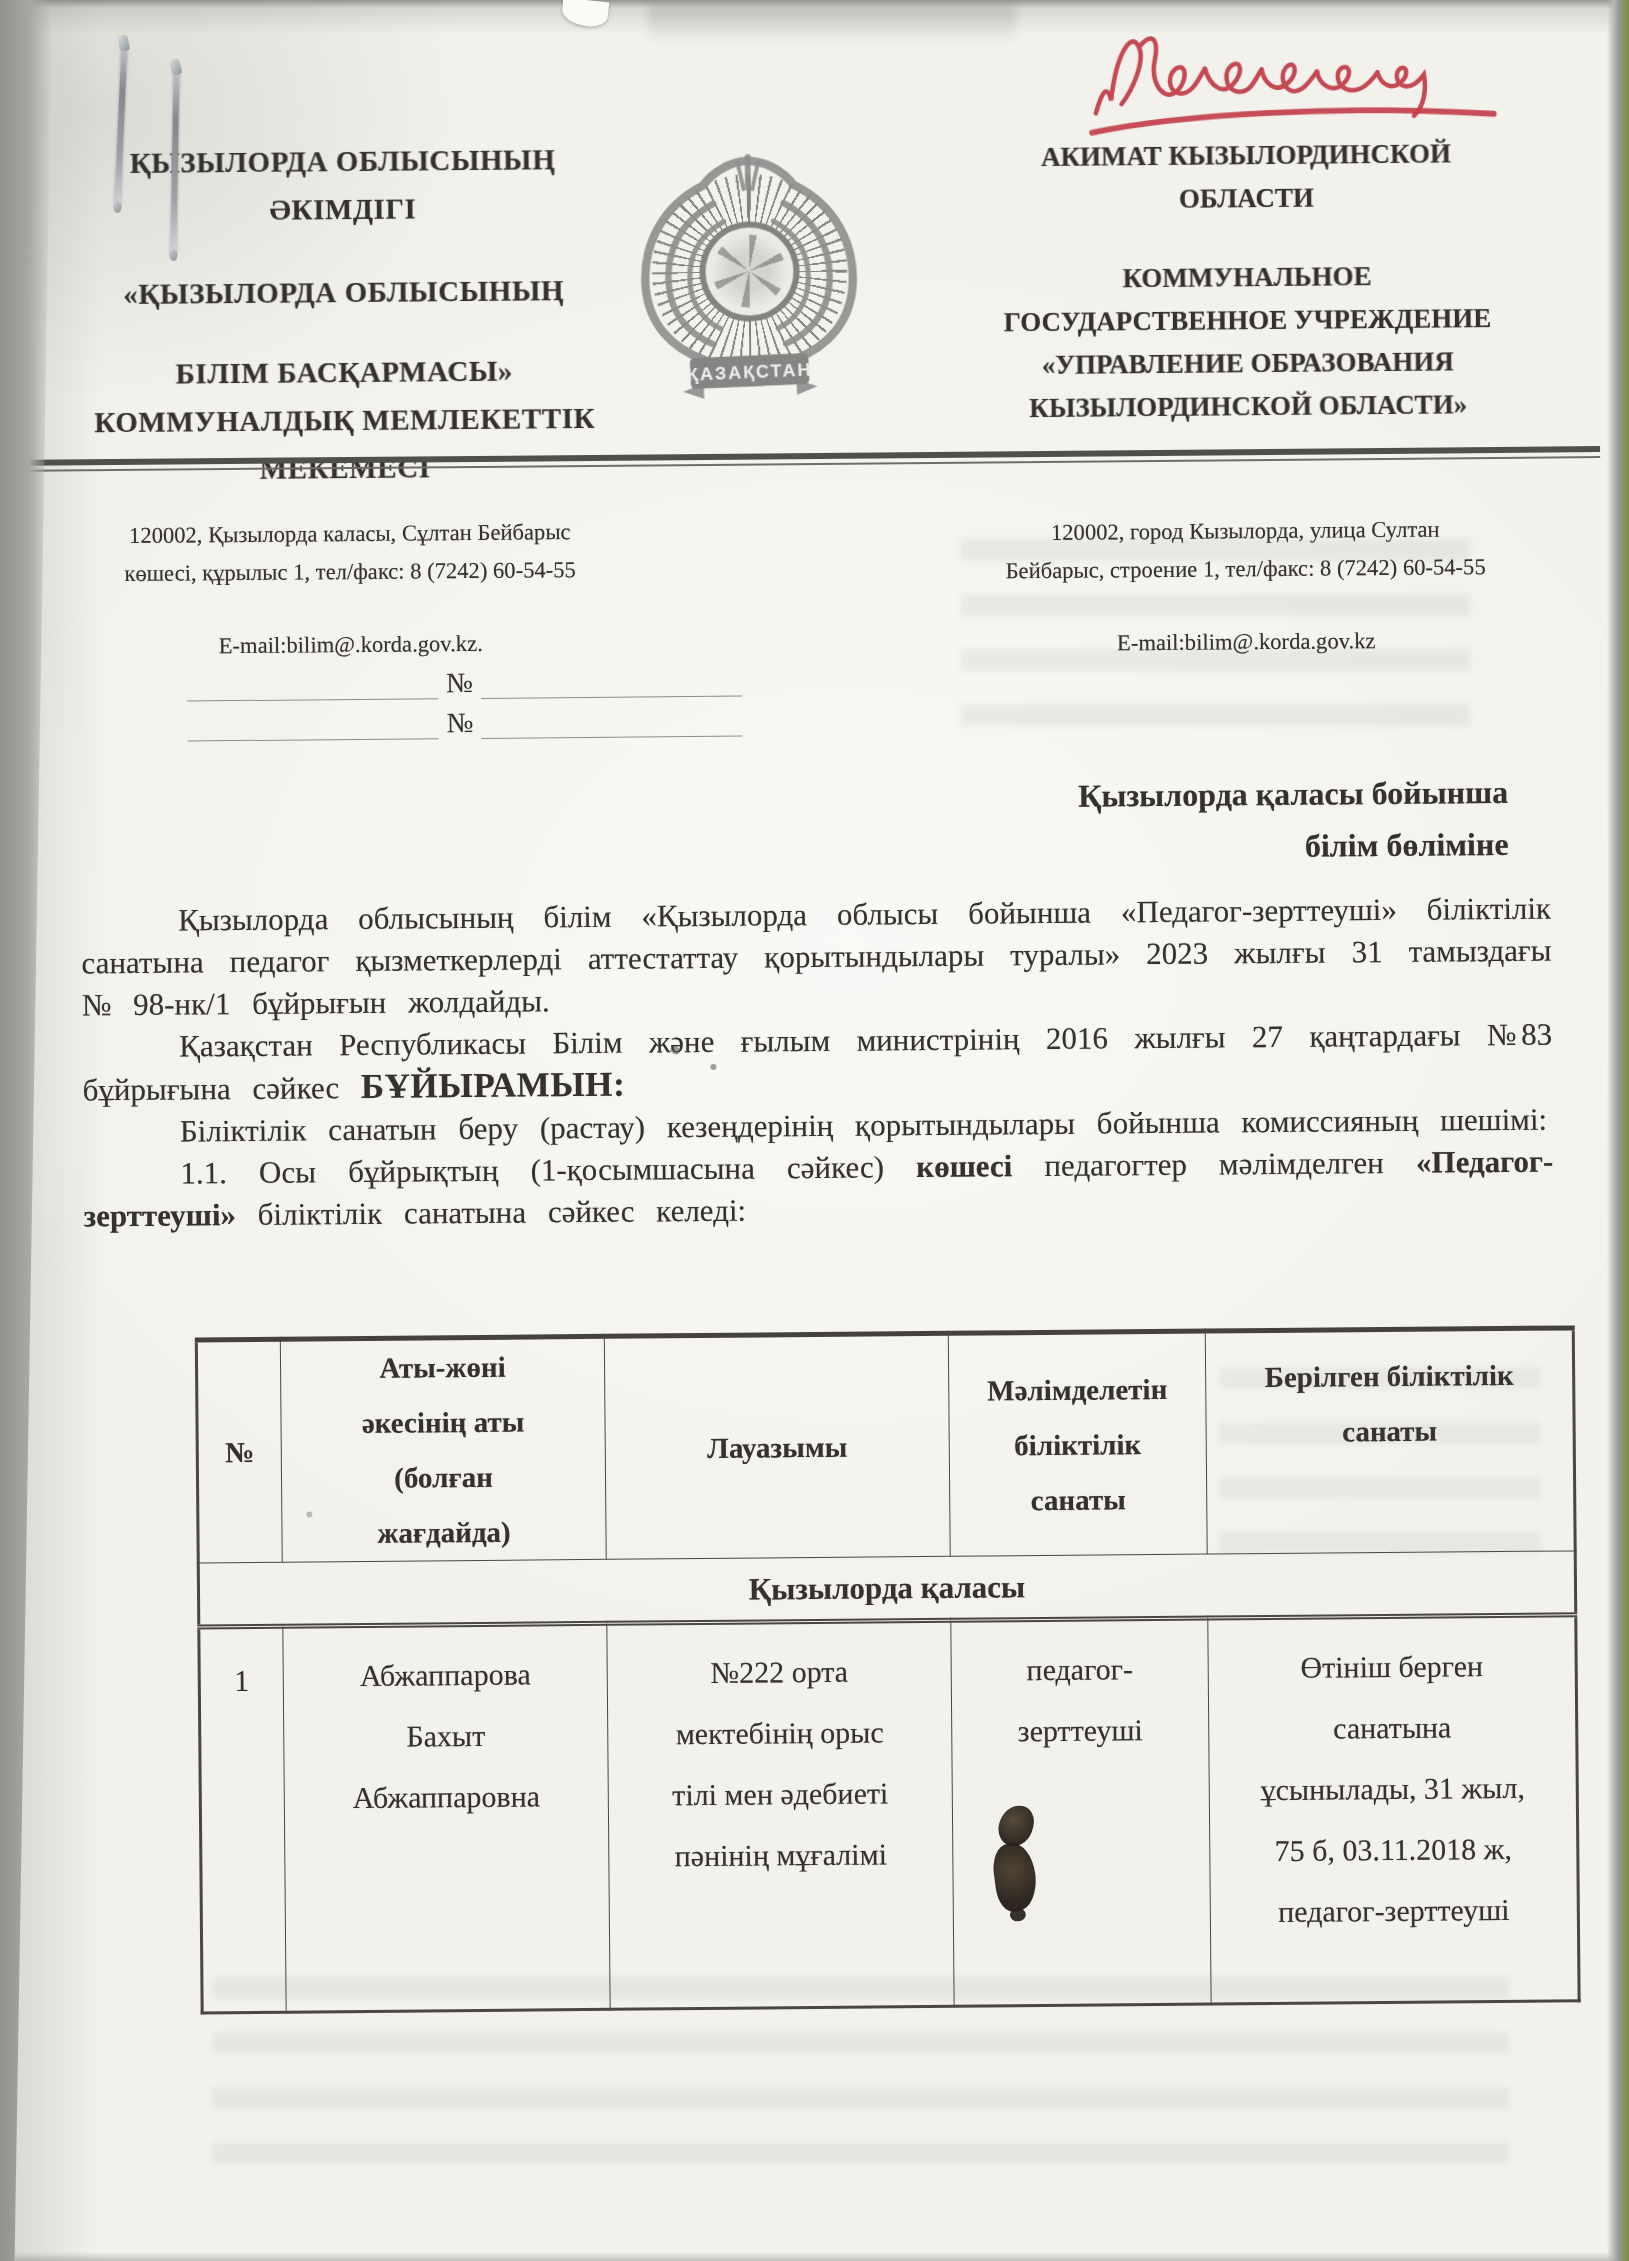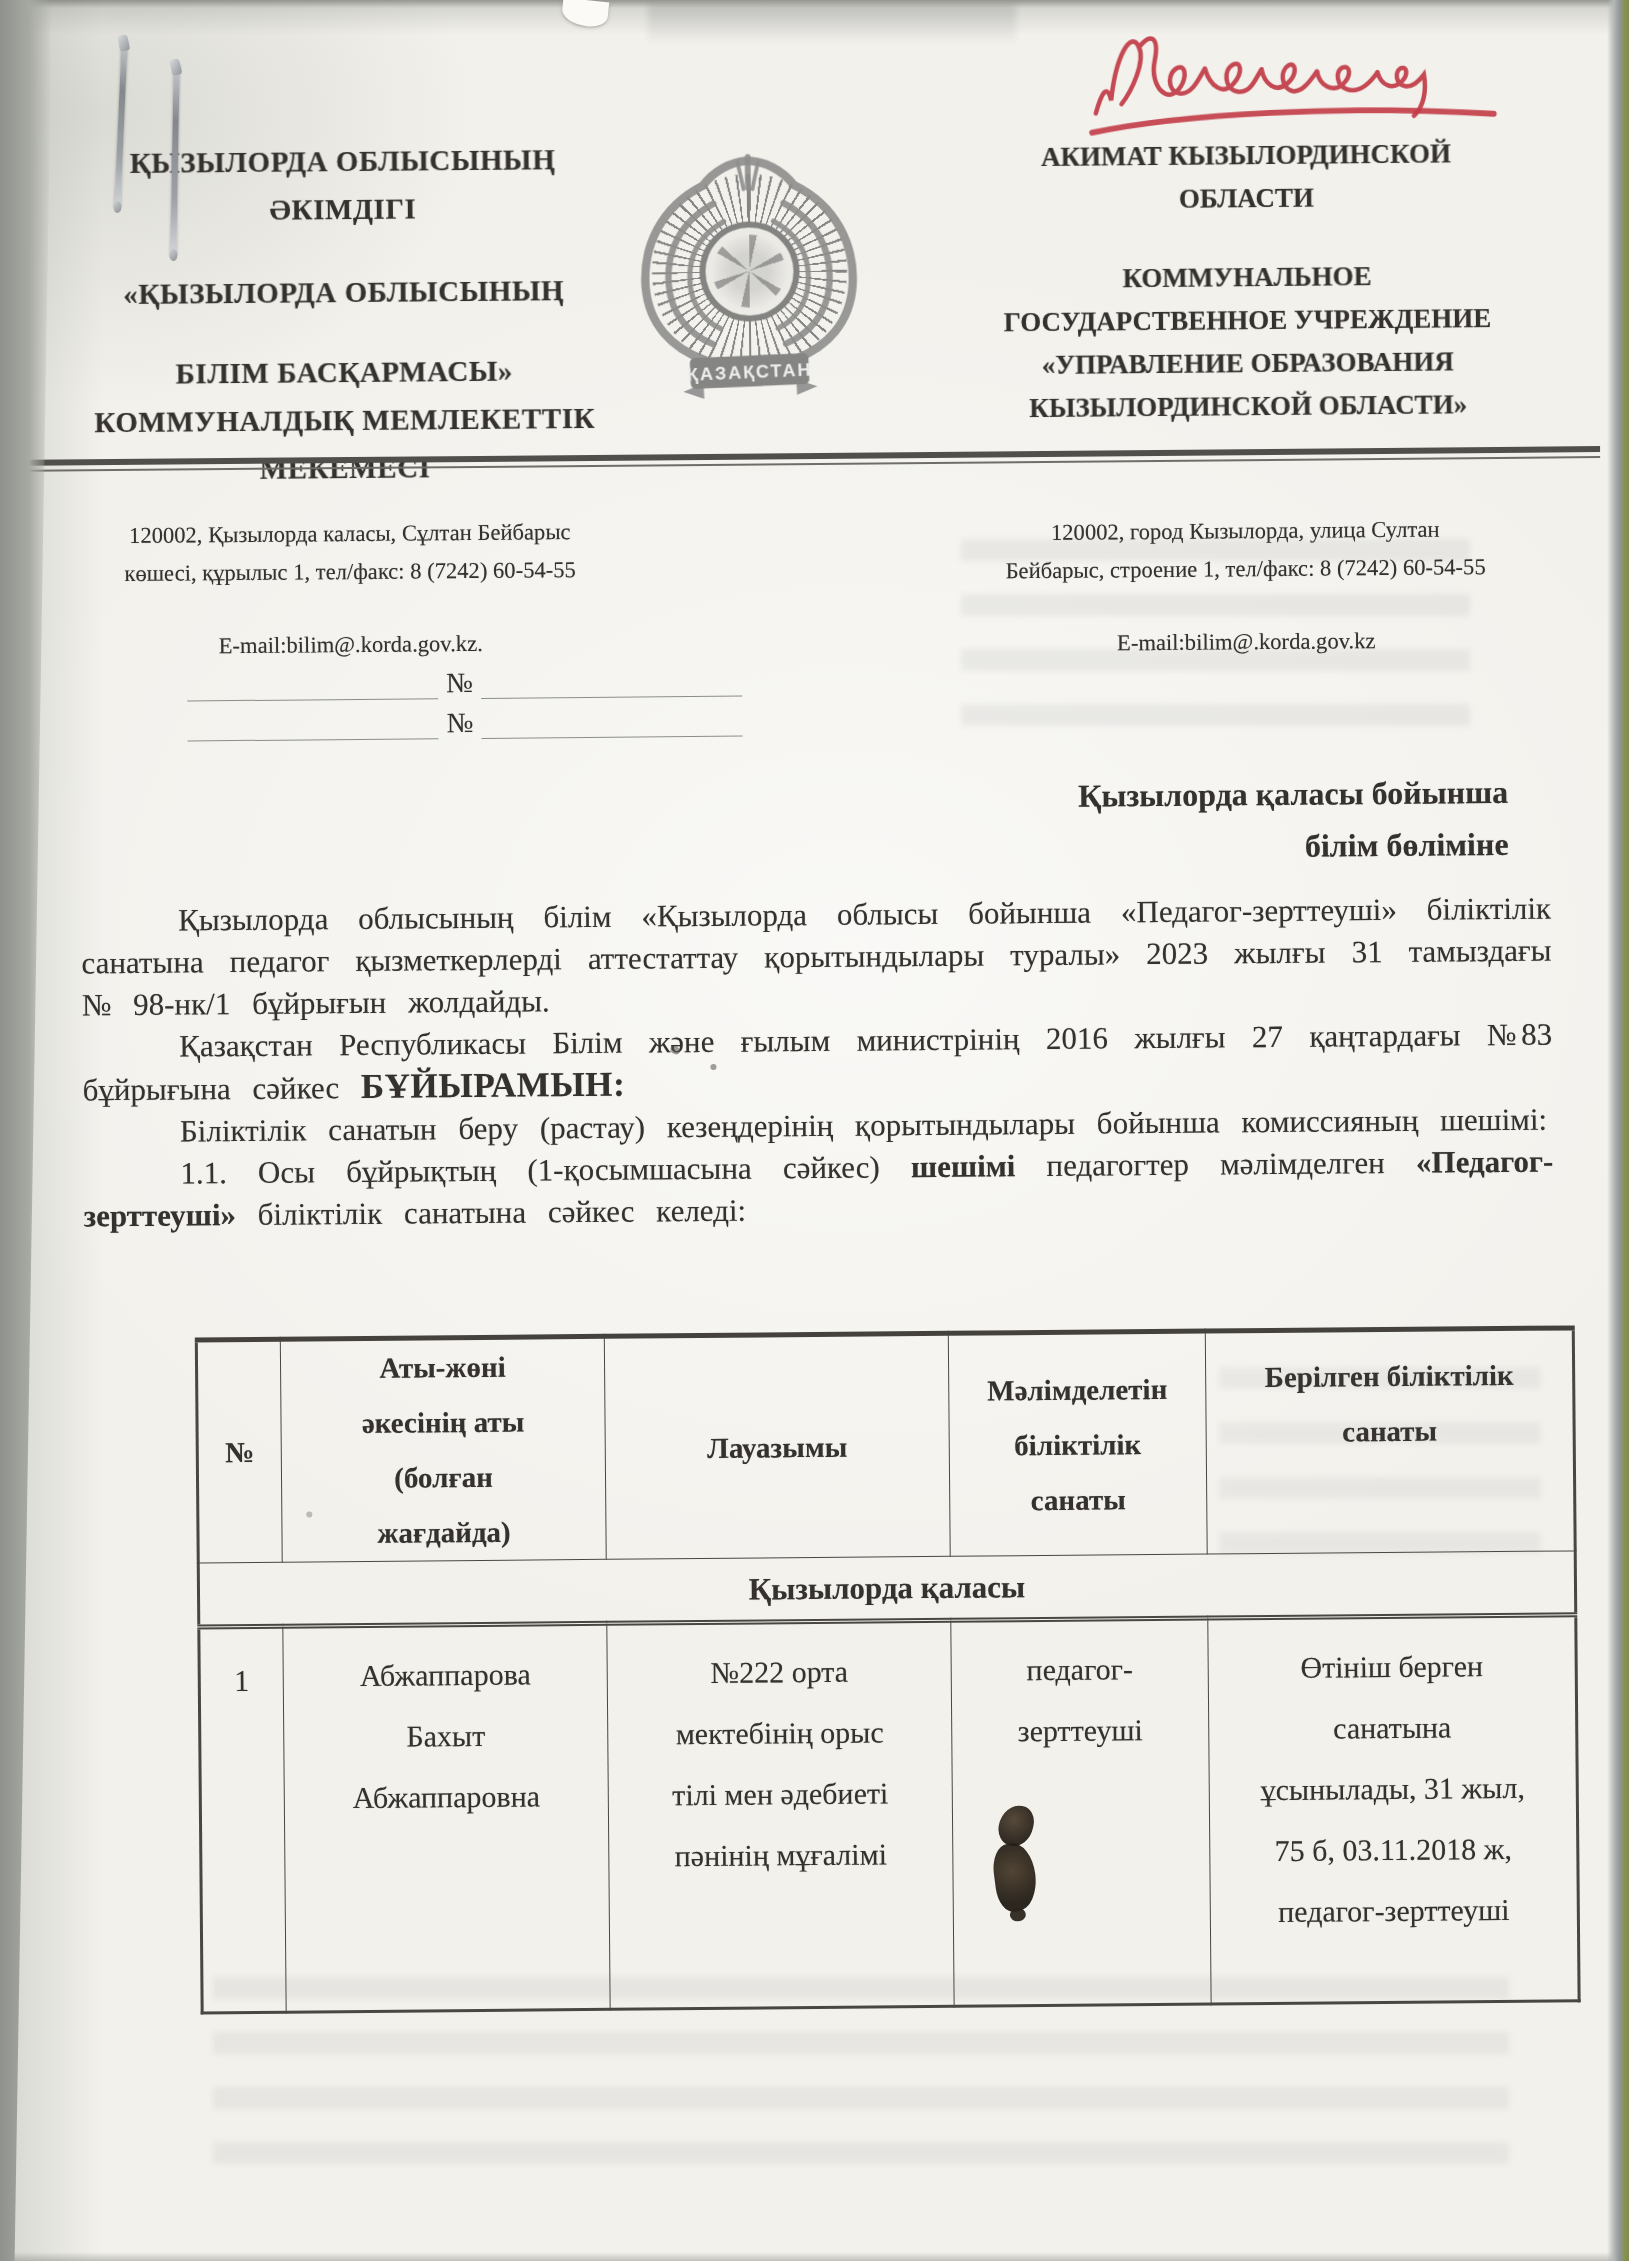--- a/index.html
+++ b/index.html
@@ -231,21 +231,21 @@
 
     <div class="addressee ink">
       <span style="display:block">Қызылорда қаласы бойынша</span>
       <span style="display:block">білім бөліміне</span>
     </div>
 
     <div class="body-text ink">
       <p>Қызылорда облысының білім «Қызылорда облысы бойынша «Педагог-зерттеуші» біліктілік санатына педагог қызметкерлерді аттестаттау қорытындылары туралы»  2023 жылғы 31 тамыздағы № 98-нк/1 бұйрығын жолдайды.</p>
       <p><span>Қазақстан Республикасы Білім және ғылым министрінің 2016 жылғы 27 қаңтардағы  №83 бұйрығына сәйкес </span><span class="b p2b">БҰЙЫРАМЫН:</span></p>
       <p>Біліктілік санатын беру (растау) кезеңдерінің қорытындылары бойынша комиссияның шешімі:</p>
-      <p><span>1.1. Осы бұйрықтың (1-қосымшасына сәйкес) </span><span class="b">шешімі</span><span> педагогтер мәлімделген </span><span class="b">«Педагог-зерттеуші»</span><span>  біліктілік санатына сәйкес келеді:</span></p>
+      <p><span>1.1. Осы бұйрықтың (1-қосымшасына сәйкес) </span><span class="b">көшесі</span><span> педагогтер мәлімделген </span><span class="b">«Педагог-зерттеуші»</span><span>  біліктілік санатына сәйкес келеді:</span></p>
     </div>
 
     <table class="doc-table ink">
       <colgroup>
         <col style="width:84px">
           <col style="width:324px">
           <col style="width:344px">
           <col style="width:257px">
           <col style="width:368px">
       </colgroup>

